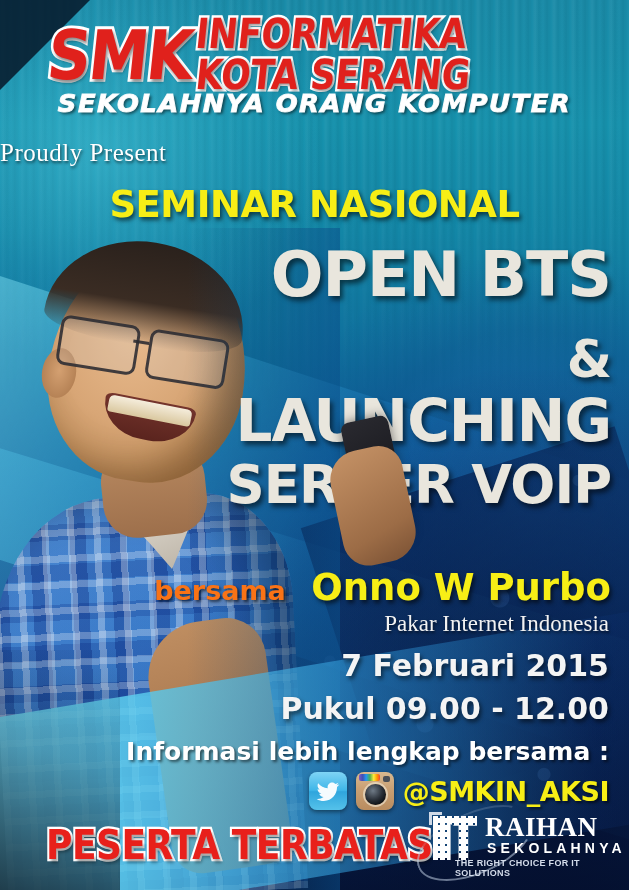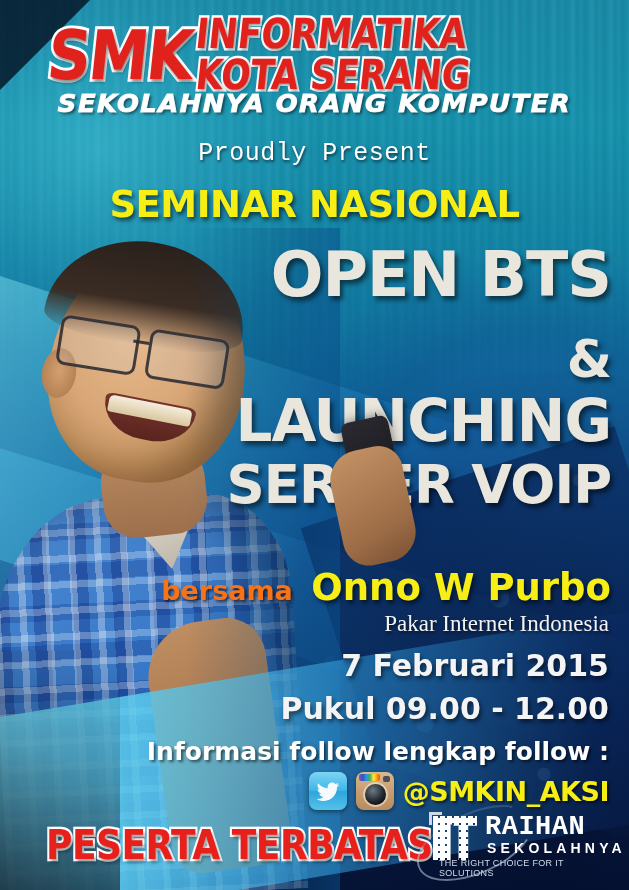--- a/index.html
+++ b/index.html
@@ -324,22 +324,22 @@
     letter-spacing: 1.5px;
     color: #ffffff;
     -webkit-text-stroke: 1px rgba(255,255,255,.9);
     text-shadow: 2px 2px 3px rgba(0,0,0,.55);
     transform: scaleX(1.03);
   }
   .proudly {
     top: 139px;
     right: 0; left: 0;
     position: absolute;
-    text-align: center;
-    font-family: Liberation Mono, monospace;
+    text-align: left;
+    font-family: Liberation Serif, serif;
     font-size: 25px;
     color: #ffffff;
     letter-spacing: .5px;
     text-shadow: 1px 2px 3px rgba(0,0,0,.6);
     z-index: 25;
   }
   .seminar {
     position: absolute;
     top: 183px; left: 0; right: 0;
     text-align: center;
@@ -376,21 +376,21 @@
     font-size: 27px;
     color: #f97316;
     text-shadow: 2px 2px 3px rgba(0,0,0,.6);
   }
   .onno {
     font-family: "DejaVu Sans", sans-serif;
     font-weight: bold;
     font-size: 37px;
     color: #f7ee16;
     text-shadow: 2px 3px 4px rgba(0,0,0,.6);
-    margin-left: 14px;
+    margin-left: 21px;
   }
   .pakar {
     position: absolute;
     top: 611px; right: 20px;
     font-family: "Liberation Serif", serif;
     font-size: 23px;
     color: #f2f2f2;
     text-shadow: 1px 2px 3px rgba(0,0,0,.6);
     z-index: 25;
     margin-left: 32px;
@@ -527,40 +527,40 @@
   .raihan-tick {
     position: absolute;
     left: 18px; top: 2px;
     width: 10px; height: 10px;
     border-left: 3px solid #cfd9e6;
     border-top: 3px solid #cfd9e6;
   }
   .raihan-name {
     position: absolute;
     left: 74px; top: 2px;
-    font-family: Liberation Mono, monospace;
+    font-family: Liberation Serif, serif;
     font-weight: bold;
     font-size: 27px;
     color: #ffffff;
     letter-spacing: .5px;
   }
   .raihan-sub {
     position: absolute;
     left: 76px; top: 30px;
     font-family: "Liberation Sans", sans-serif;
     font-weight: bold;
     font-size: 14px;
     color: #ffffff;
     letter-spacing: 4.2px;
   }
   .raihan-tag {
     position: absolute;
-    left: 28px; top: 48px;
+    left: 44px; top: 48px;
     font-family: "Liberation Sans", sans-serif;
-    font-weight: normal;
+    font-weight: bold;
     font-size: 9px;
     color: #d4dcea;
     letter-spacing: .3px;
   }
 </style>
 </head>
 <body>
 
 <div id="poster">
 
@@ -620,21 +620,21 @@
 
   <div class="bersama-row">
     <span class="bersama">bersama</span>
     <span class="onno">Onno W Purbo</span>
   </div>
   <div class="pakar">Pakar Internet Indonesia</div>
 
   <div class="tanggal">7 Februari 2015</div>
   <div class="jam">Pukul 09.00 - 12.00</div>
 
-  <div class="follow">Informasi follow lengkap follow :</div>
+  <div class="follow">Informasi lebih lengkap bersama :</div>
   <div class="social-row">
     <span class="ic ic-tw">
       <svg width="38" height="38" viewBox="0 0 38 38" aria-hidden="true">
         <path d="M30 12.6c-0.8 0.4-1.7 0.6-2.6 0.7 0.9-0.6 1.6-1.5 2-2.5-0.9 0.5-1.9 0.9-2.9 1.1-0.8-0.9-2-1.5-3.3-1.5-2.5 0-4.6 2.1-4.6 4.7 0 0.4 0 0.7 0.1 1.1-3.8-0.2-7.2-2.1-9.5-5-0.4 0.7-0.6 1.5-0.6 2.4 0 1.6 0.8 3.1 2.1 3.9-0.8 0-1.5-0.2-2.1-0.6v0.1c0 2.3 1.6 4.2 3.7 4.6-0.4 0.1-0.8 0.2-1.2 0.2-0.3 0-0.6 0-0.9-0.1 0.6 1.9 2.3 3.2 4.3 3.3-1.6 1.3-3.6 2-5.7 2-0.4 0-0.7 0-1.1-0.1 2 1.3 4.5 2.1 7.1 2.1 8.5 0 13.2-7.2 13.2-13.4v-0.6c0.9-0.7 1.7-1.5 2.3-2.4z" fill="#ffffff" opacity="0.95"></path>
       </svg>
     </span>
     <span class="ic ic-ig">
       <span class="ig-stripe"></span>
       <span class="ig-flash"></span>
       <span class="ig-lens-o"></span>

